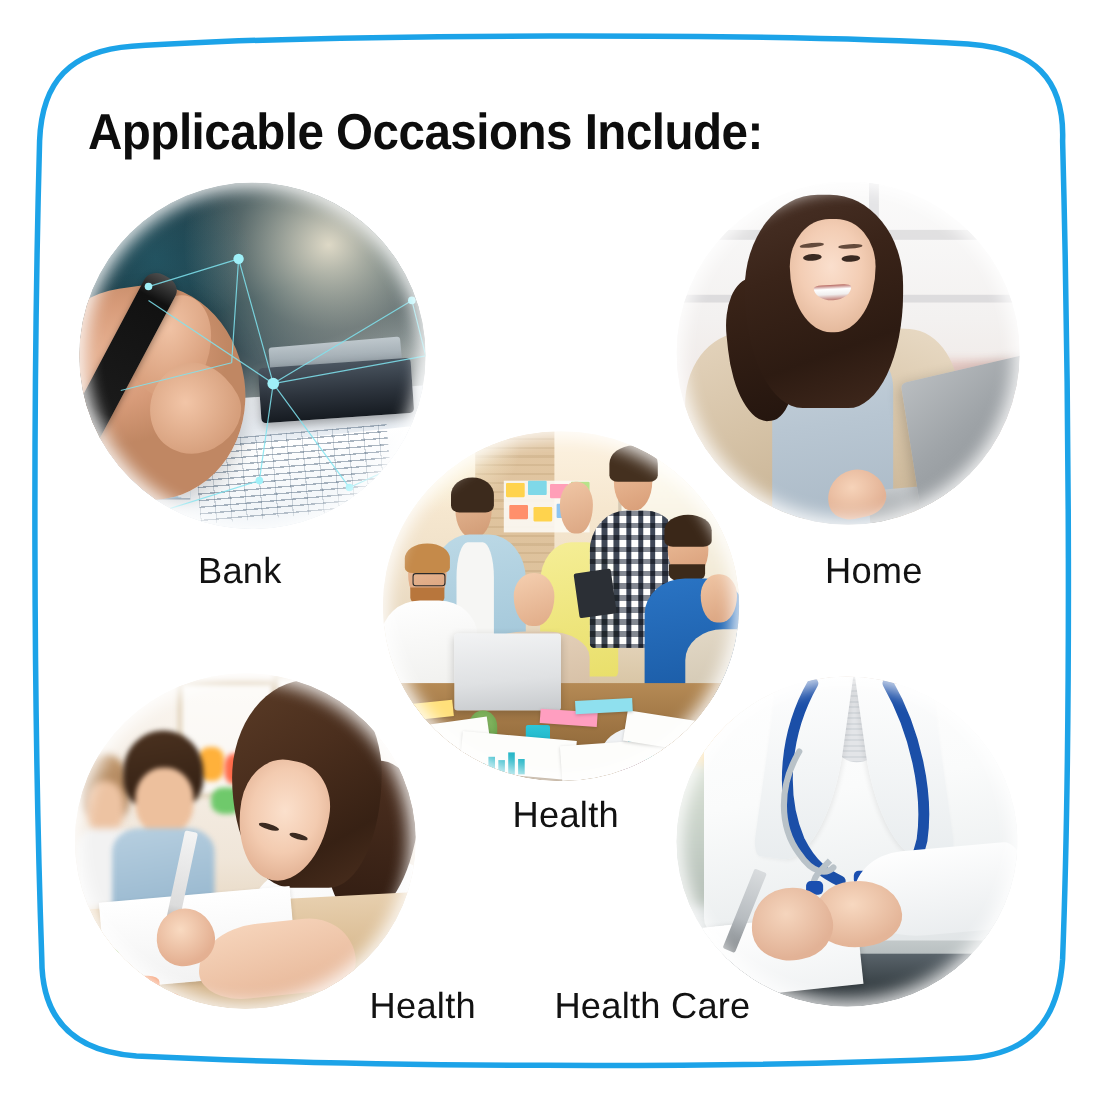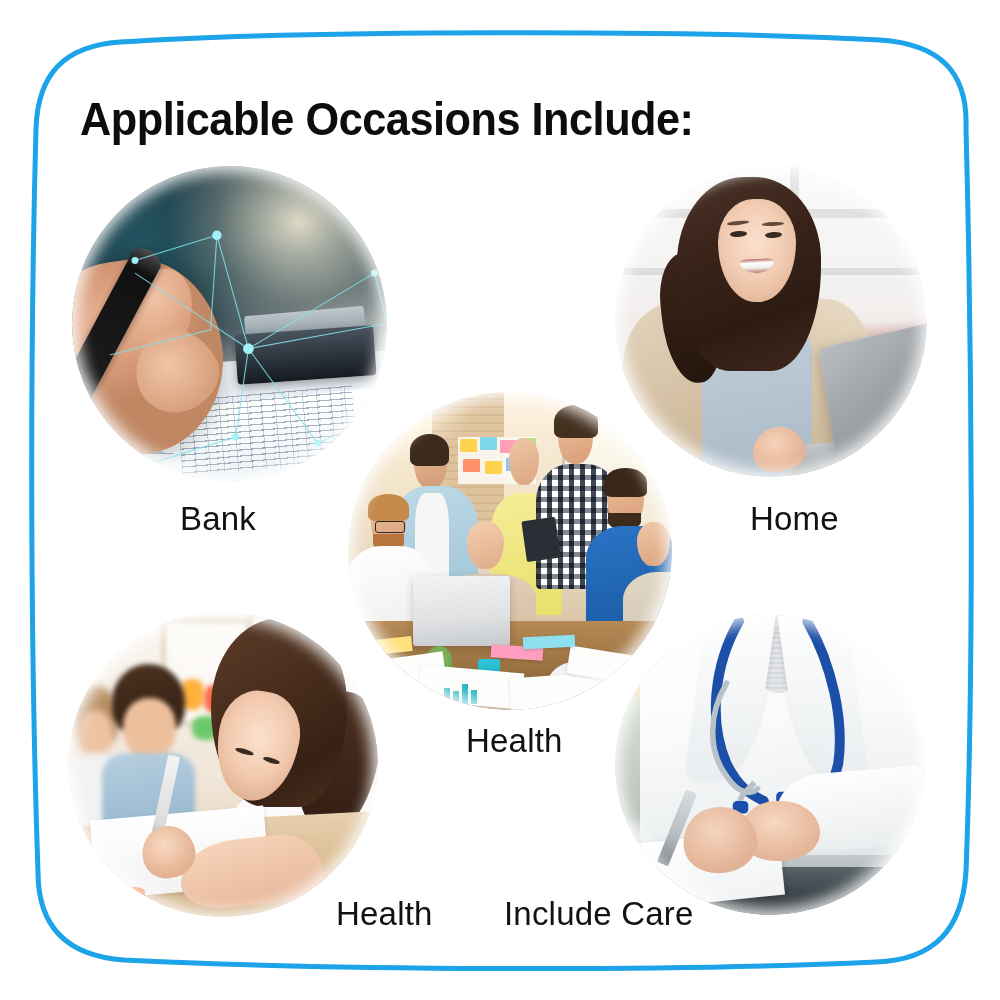--- a/index.html
+++ b/index.html
@@ -674,15 +674,15 @@
         <rect x="52" y="57" width="5" height="4" rx="1.4" fill="#1a4fb0"></rect>
       </svg>
       <div class="hc-sleeve"></div>
       <div class="hc-paper"></div>
       <div class="hc-hand2"></div>
       <div class="hc-hand"></div>
       <div class="hc-pen"></div>
     </div>
     <div class="fade-ring"></div>
   </div>
-  <div class="label" style="left:504px;top:895px;">Include Care</div>
+  <div class="label" style="left:504px;top:895px;">Health Care</div>
 
 </div>
 
 </body></html>

